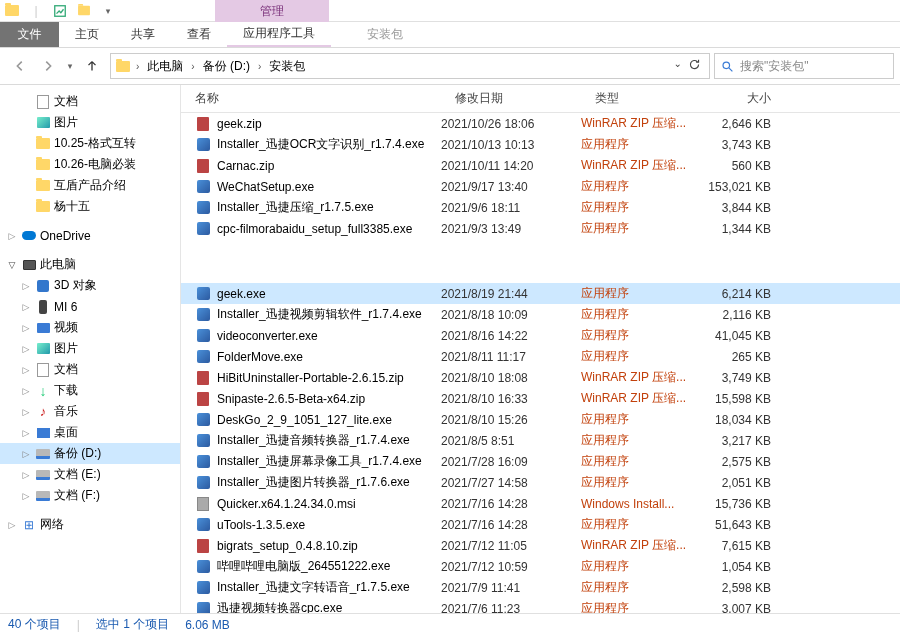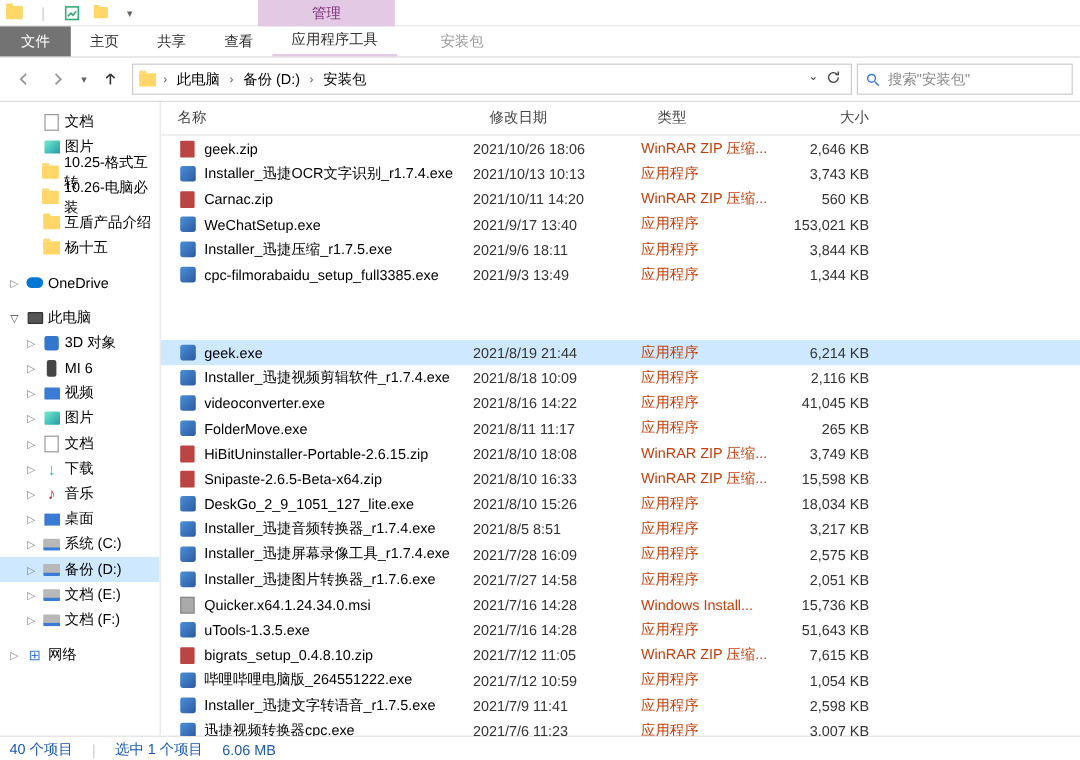--- a/index.html
+++ b/index.html
@@ -29,21 +29,21 @@
 .breadcrumb { flex: 1; height: 26px; border: 1px solid #ccc; display: flex; align-items: center; padding: 0 4px; gap: 2px; }
 .bc-icon { width: 16px; height: 16px; display: flex; align-items: center; justify-content: center; }
 .bc-sep { color: #555; font-size: 10px; padding: 0 3px; }
 .bc-item { font-size: 12px; padding: 0 3px; }
 .bc-refresh { margin-left: auto; display: flex; gap: 6px; padding-right: 4px; color: #444; }
 .search-box { width: 180px; height: 26px; border: 1px solid #ccc; display: flex; align-items: center; padding: 0 6px; color: #888; gap: 6px; }
 .search-box svg { width: 13px; height: 13px; }
 
 
 .mainarea { display: flex; height: 528px; }
-.navpane { width: 134px; border-right: 1px solid #e5e5e5; overflow: hidden; padding-top: 6px; }
+.navpane { width: 181px; border-right: 1px solid #e5e5e5; overflow: hidden; padding-top: 6px; text-align: center; }
 .nav-row { display: flex; align-items: center; height: 21px; padding-left: 6px; gap: 3px; font-size: 12px; cursor: default; }
 .nav-row .exp { width: 12px; font-size: 9px; color: #666; text-align: center; }
 .nav-row .exp.collapsed::before { content: "▷"; color: #888; }
 .nav-row .exp.expanded::before { content: "▽"; color: #444; }
 .nav-row .ico { width: 16px; height: 16px; display: flex; align-items: center; justify-content: center; }
 .nav-row.selected { background: #cde8ff; }
 .nav-row.depth1 { padding-left: 20px; }
 .nav-spacer { height: 8px; }
 
 .fileview { flex: 1; display: flex; flex-direction: column; overflow: hidden; }
@@ -268,27 +268,20 @@
         <span class="ico ico-music">♪</span>
         <span>音乐</span>
       </div>
     <div class="nav-row depth1">
         <span class="exp collapsed"></span>
         <span class="ico">
           <div class="ico-desktop"></div>
         </span>
         <span>桌面</span>
       </div>
-    <div class="nav-row depth1">
-        <span class="exp collapsed"></span>
-        <span class="ico">
-          <div class="ico-disk"></div>
-        </span>
-        <span>系统 (C:)</span>
-      </div>
     <div class="nav-row depth1 selected">
         <span class="exp collapsed"></span>
         <span class="ico">
           <div class="ico-disk"></div>
         </span>
         <span>备份 (D:)</span>
       </div>
     <div class="nav-row depth1">
         <span class="exp collapsed"></span>
         <span class="ico">

